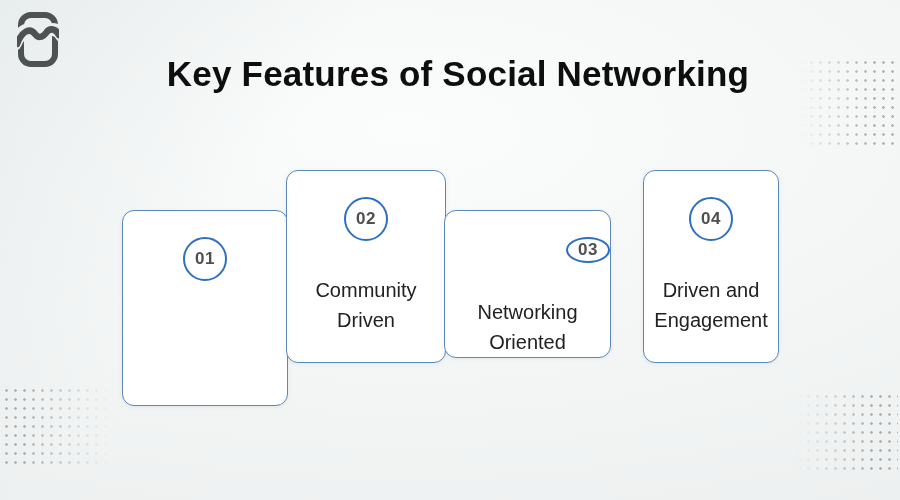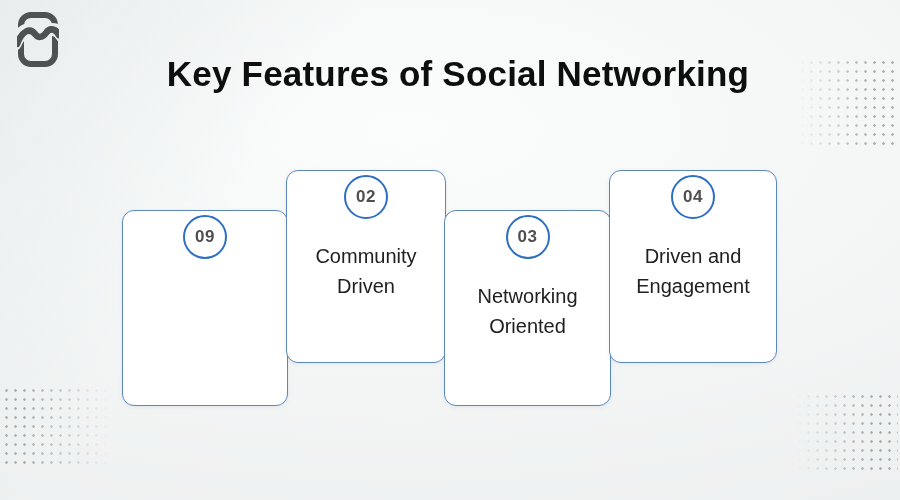--- a/index.html
+++ b/index.html
@@ -63,45 +63,45 @@
   
   .card {
     position: absolute;
     box-sizing: border-box;
     background: var(--card-bg, #ffffff);
     border: 1.5px solid var(--card-border, #5c87b9);
     border-radius: 12px;
     display: flex;
     flex-direction: column;
     align-items: center;
-    padding-top: 4px;
+    padding-top: 26px;
     box-shadow: 0 1px 4px rgba(80,110,150,0.10);
   }
   .card-1 { left: 122px; top: 210px; width: 166px; height: 196px; }
   .card-2 { left: 286px; top: 170px; width: 160px; height: 193px; }
-  .card-3 { left: 444px; top: 210px; width: 167px; height: 196px; }
-  .card-4 { left: 609px; top: 170px; width: 168px; height: 193px; }
+  .card-3 { left: 444px; top: 210px; width: 167px; height: 148px; align-items: flex-end; }
+  .card-4 { left: 643px; top: 170px; width: 136px; height: 193px; }
 
   .num-circle {
     width: 44px;
     height: 44px;
     box-sizing: border-box;
     border: 2.5px solid var(--circle-border, #2e6fc1);
     border-radius: 50%;
     display: flex;
     align-items: center;
     justify-content: center;
     font-size: 17px;
     font-weight: bold;
     letter-spacing: 0.5px;
     color: var(--number-text, #4f4f4f);
     background: #ffffff;
   }
   .card-label {
-    margin-top: 22px;
+    margin-top: 34px;
     padding: 0 12px;
     font-size: 20px;
     line-height: 30px;
     text-align: center;
     color: var(--card-text, #212121);
   }
 </style>
 </head>
 <body>
 
@@ -114,21 +114,21 @@
   </svg>
 
   <h1 class="title">Key Features of Social Networking</h1>
 
   <div class="dots dots-right"></div>
   <div class="dots dots-bottom-right"></div>
   <div class="dots dots-bottom-left"></div>
 
   <div class="card card-1">
     <div class="num-circle">
-      <span>09</span>
+      <span>01</span>
     </div>
   </div>
 
   <div class="card card-2">
     <div class="num-circle">
       <span>02</span>
     </div>
     <div class="card-label">Community Driven</div>
   </div>
 

